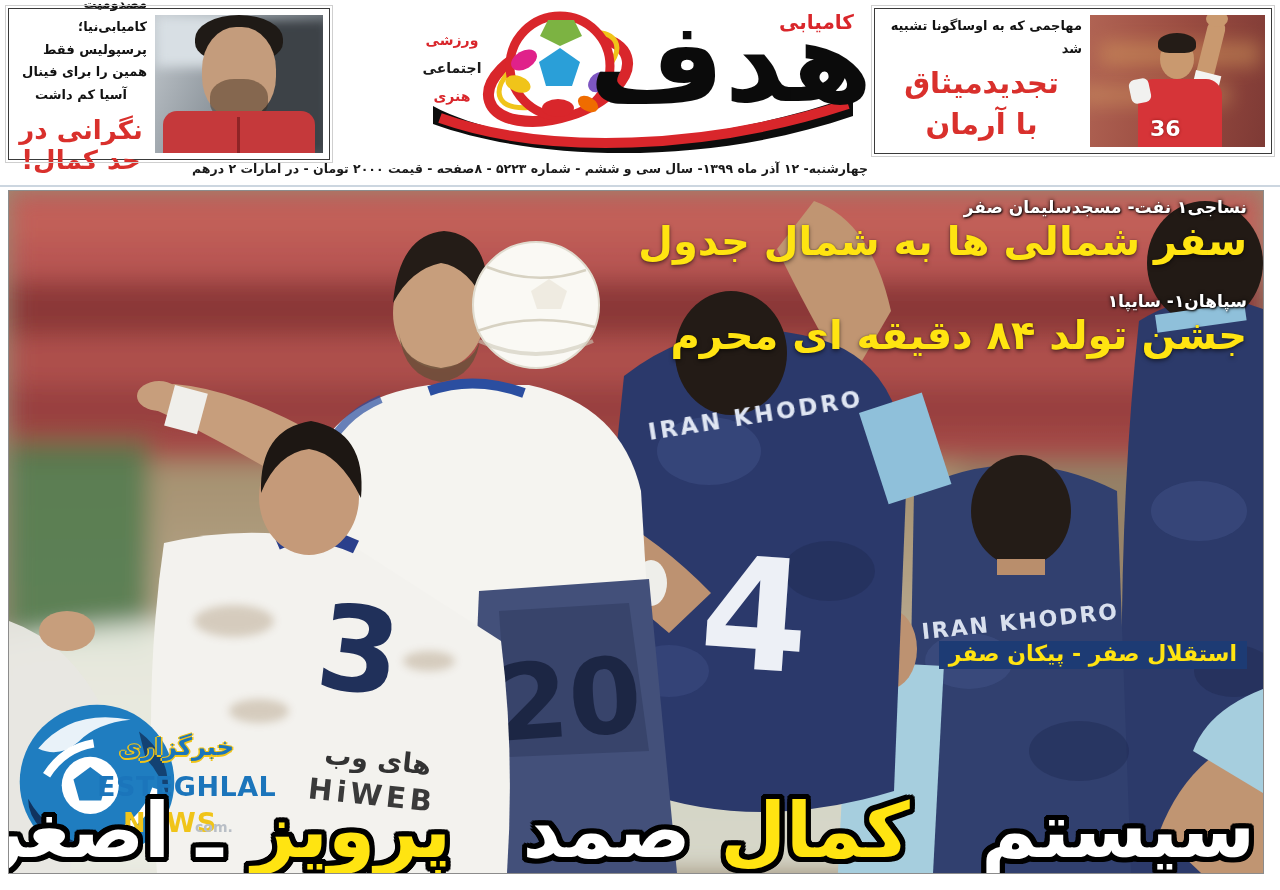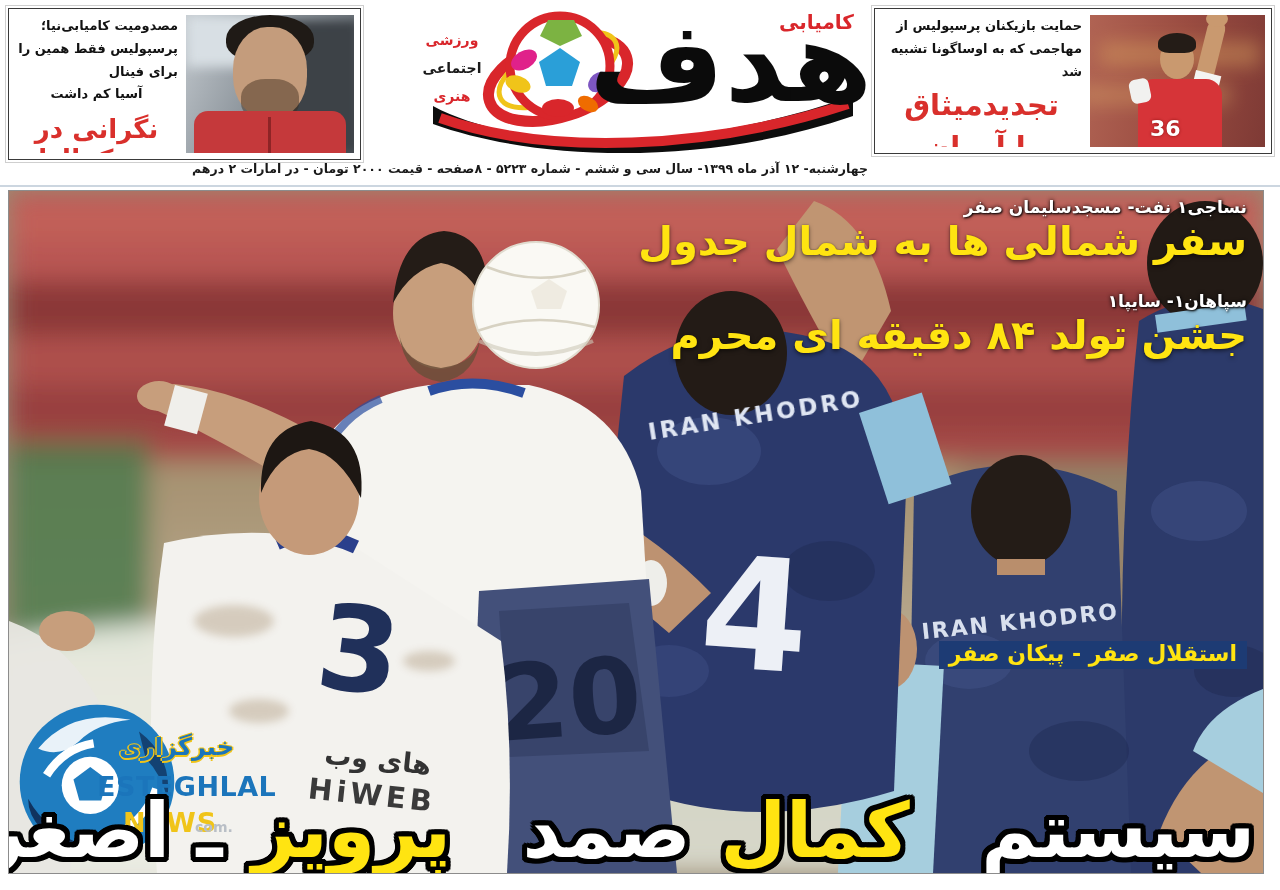--- a/index.html
+++ b/index.html
@@ -5,21 +5,21 @@
   html,body{margin:0;padding:0;background:#e9e9e9;}
   .page{position:relative;width:1280px;height:890px;background:#ffffff;overflow:hidden;
         font-family:"DejaVu Sans",sans-serif;}
   
   .card{position:absolute;background:#fff;border:1.5px solid #3a3a3a;outline:1px solid #cfcfcf;
         outline-offset:2px;display:flex;flex-direction:row;padding:6px;box-sizing:border-box;gap:8px;}
   .card-photo{position:relative;overflow:hidden;flex:none;background:#14532d;}
   .card-text{flex:1;direction:rtl;text-align:right;overflow:hidden;}
   .kicker-line{font-size:13px;font-weight:bold;color:#121212;line-height:1.75;}
   .red-head{color:#d9302c;font-weight:bold;}
-  .left-card{left:8px;top:8px;width:353px;height:152px;}
+  .left-card{left:8px;top:8px;width:322px;height:152px;align-items:center;}
   .left-card .card-photo{width:168px;height:138px;}
   .left-card .red-head{font-size:26px;text-align:center;margin-top:8px;}
   .right-card{left:874px;top:8px;width:398px;height:146px;}
   .right-card .card-photo{width:175px;height:132px;}
   .right-card .red-head{font-size:29px;text-align:center;line-height:1.3;margin-top:4px;}
   
   .p1-bg{position:absolute;inset:0;background:linear-gradient(115deg,#c3c9ce 0%,#8d959c 45%,#50565c 100%);}
   .p1-win{position:absolute;left:0;top:0;width:92px;height:52px;background:#d8dfe4;filter:blur(6px);}
   .p1-seat{position:absolute;left:96px;top:6px;width:76px;height:132px;background:#3d4247;filter:blur(5px);}
   .p1-hair{position:absolute;left:40px;top:0px;width:88px;height:48px;background:#1f1a16;border-radius:50% 50% 42% 42%;}
@@ -145,21 +145,20 @@
       <div class="p2-arm"></div>
       <div class="p2-hand"></div>
       <div class="p2-cuff"></div>
       <div class="p2-head"></div>
       <div class="p2-hairc"></div>
       <div class="p2-torso"></div>
       <div class="p2-sleeve"></div>
       <div class="p2-num">36</div>
     </div>
     <div class="card-text">
-      <div class="kicker-line">حمایت بازیکنان پرسپولیس از</div>
       <div class="kicker-line">مهاجمی که به اوساگونا تشبیه شد</div>
       <div class="red-head">تجدیدمیثاق</div>
       <div class="red-head">با آرمان</div>
     </div>
   </section>
 
   <main class="photo-frame">
 
     <svg class="scene" viewBox="0 0 1254 682" preserveAspectRatio="none">
       <defs>

